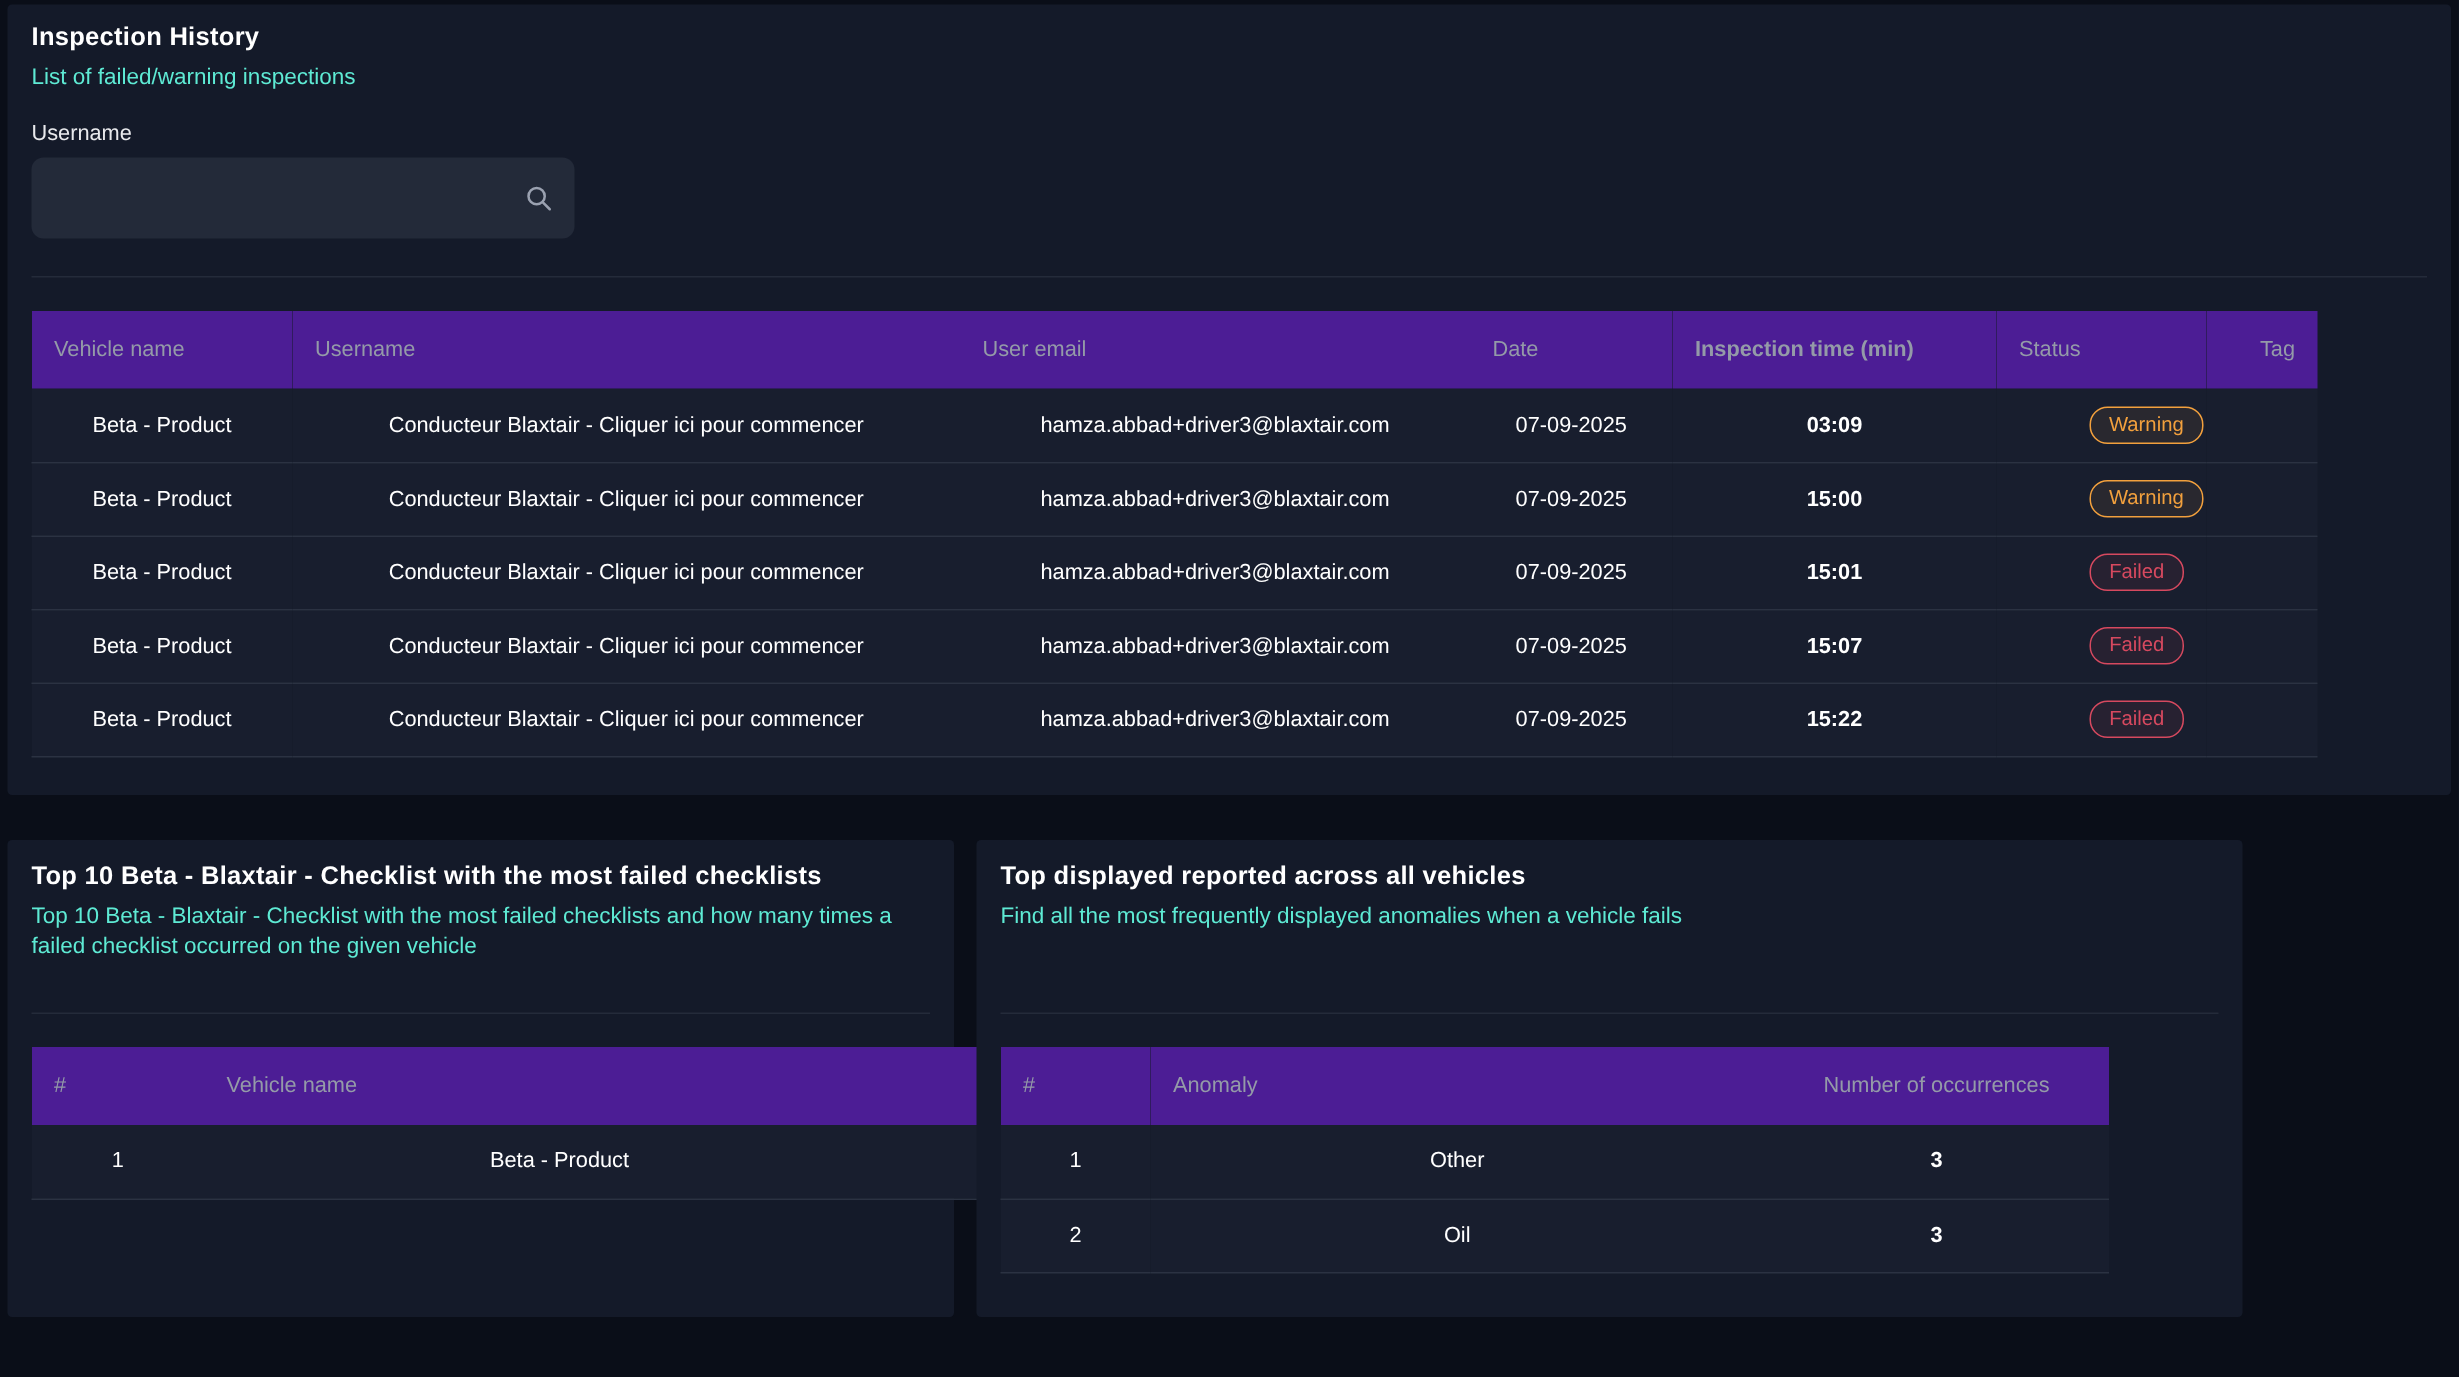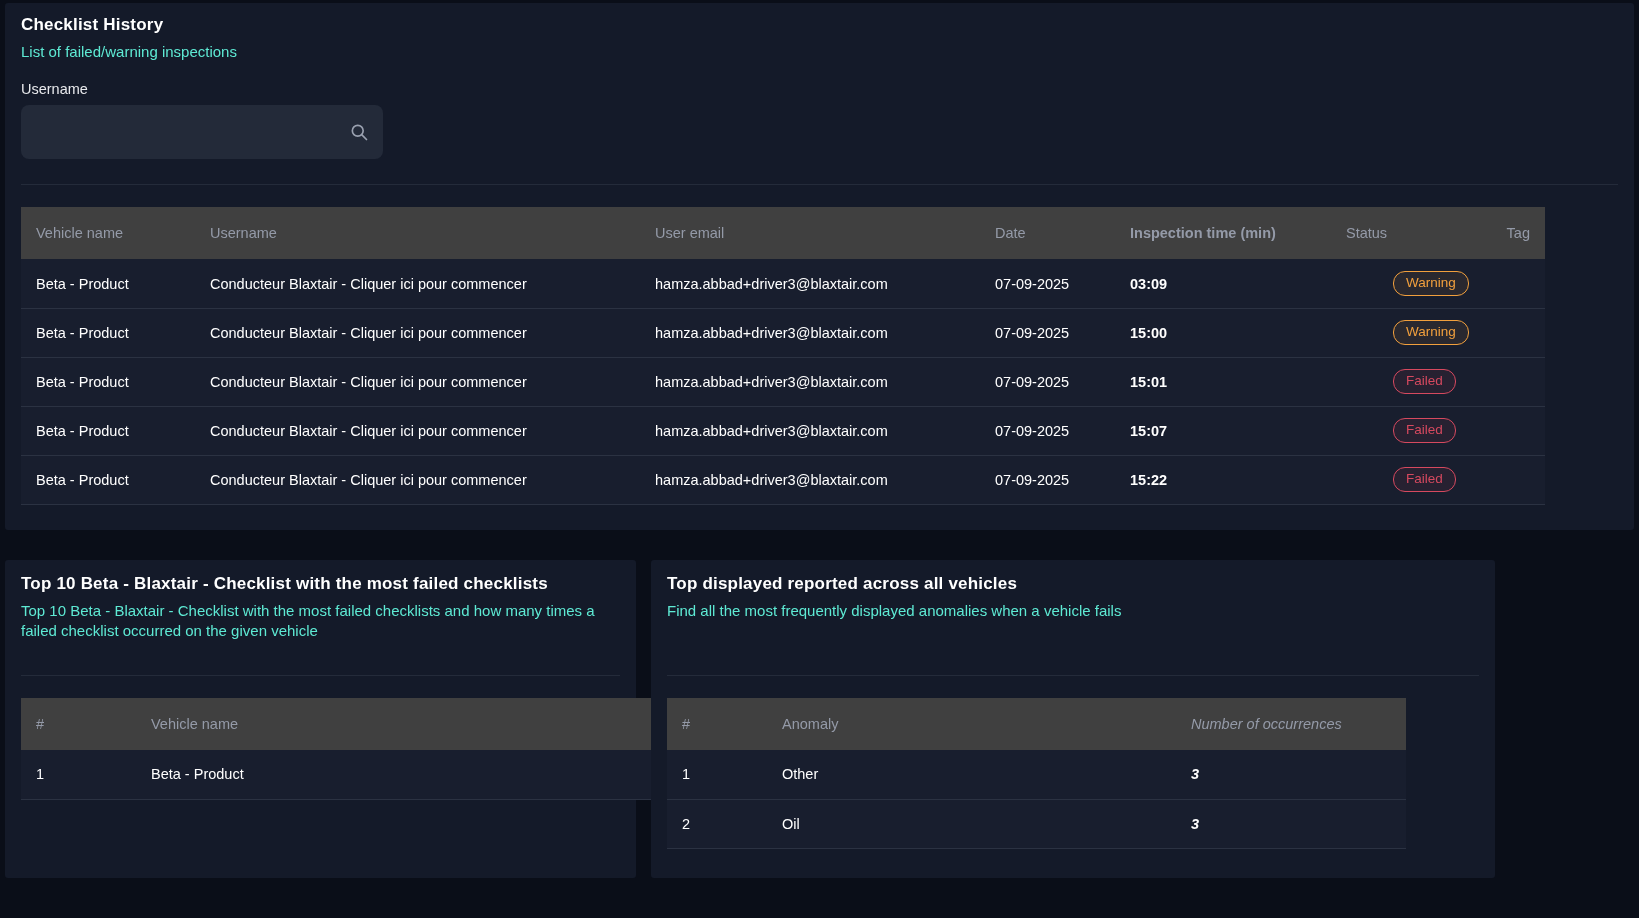--- a/index.html
+++ b/index.html
@@ -29,29 +29,29 @@
     color:#ffffff; font-size:15px;
     padding:0 46px 0 14px;
     outline:none;
   }
   .search-icon { position:absolute; right:14px; top:50%; transform:translateY(-50%); color:#9aa1b0; display:flex; }
 
   .divider { height:1px; background:#242b3a; margin-top:25px; }
 
   table.grid { border-collapse:collapse; table-layout:fixed; margin-top:22px; }
   .grid th {
-    height:52px; background:#404040;
+    height:52px; background:#4c1d95;
     color:#949aa8; font-weight:400; font-size:14.5px;
     text-align:left; padding:0 15px; white-space:nowrap; overflow:hidden;
   }
   .grid td {
     height:49px; background:#181e2e;
     color:#ffffff; font-size:14.5px;
     padding:0 15px; border-bottom:1px solid #2b3242;
-    white-space:nowrap; overflow:hidden;
+    white-space:nowrap; overflow:hidden;text-align:center;
   }
 
   
   .grid-main { width:1524px; }
   .grid-main th:nth-child(1), .grid-main td:nth-child(1) { width:174px; }
   .grid-main th:nth-child(2), .grid-main td:nth-child(2) { width:445px; }
   .grid-main th:nth-child(3), .grid-main td:nth-child(3) { width:340px; }
   .grid-main th:nth-child(4), .grid-main td:nth-child(4) { width:135px; }
   .grid-main th:nth-child(5), .grid-main td:nth-child(5) { width:216px;font-weight:bold; }
   .grid-main th:nth-child(6), .grid-main td:nth-child(6) { width:140px; }
@@ -69,30 +69,30 @@
 
   .bottom-row { display:flex; gap:15px; }
   .panel-bl { width:631px; height:318px; padding:14px 16px; }
   .panel-br { width:844px; height:318px; padding:14px 16px; }
   .panel-desc { min-height:74px; }
 
   .grid-sub { width:739px; }
   .grid-failed th:nth-child(1),  .grid-failed td:nth-child(1)  { width:115px; }
   .grid-failed th:nth-child(3),  .grid-failed td:nth-child(3)  { width:150px; text-align:right;font-weight:bold; }
   .grid-anomaly th:nth-child(1), .grid-anomaly td:nth-child(1) { width:100px; }
-  .grid-anomaly th:nth-child(3), .grid-anomaly td:nth-child(3) { width:230px; text-align:left;font-style:italic; }
+  .grid-anomaly th:nth-child(3), .grid-anomaly td:nth-child(3) { width:230px; text-align:center; }
   .grid-sub td:nth-child(3) { font-weight:700; }
 </style>
 </head>
 <body>
 
 <div class="page">
 
   <section class="panel panel-top">
-    <h2 class="panel-title">Checklist History</h2>
+    <h2 class="panel-title">Inspection History</h2>
     <div class="panel-sub">List of failed/warning inspections</div>
 
     <label class="field-label">Username</label>
     <div class="search-box">
       <input type="text" class="search-input" value="" style="">
       <span class="search-icon">
         <svg width="20" height="20" viewBox="0 0 24 24" fill="none" stroke="currentColor" stroke-width="2" stroke-linecap="round">
           <circle cx="10.5" cy="10.5" r="6.5"></circle>
           <line x1="15.5" y1="15.5" x2="21" y2="21"></line>
         </svg>

